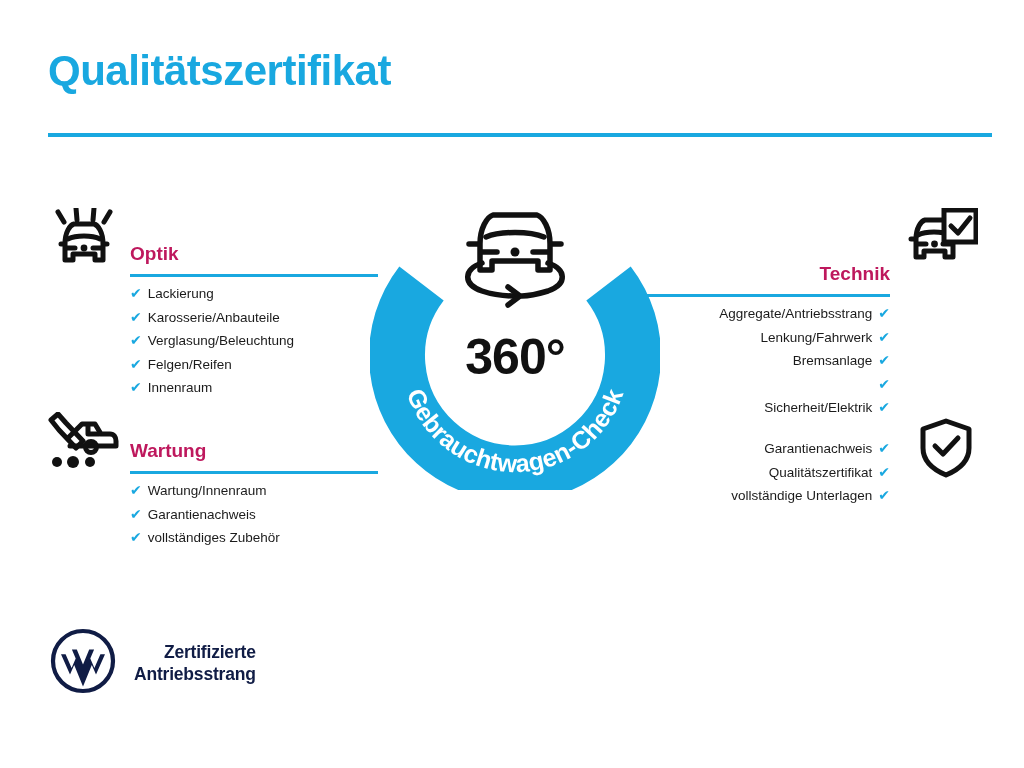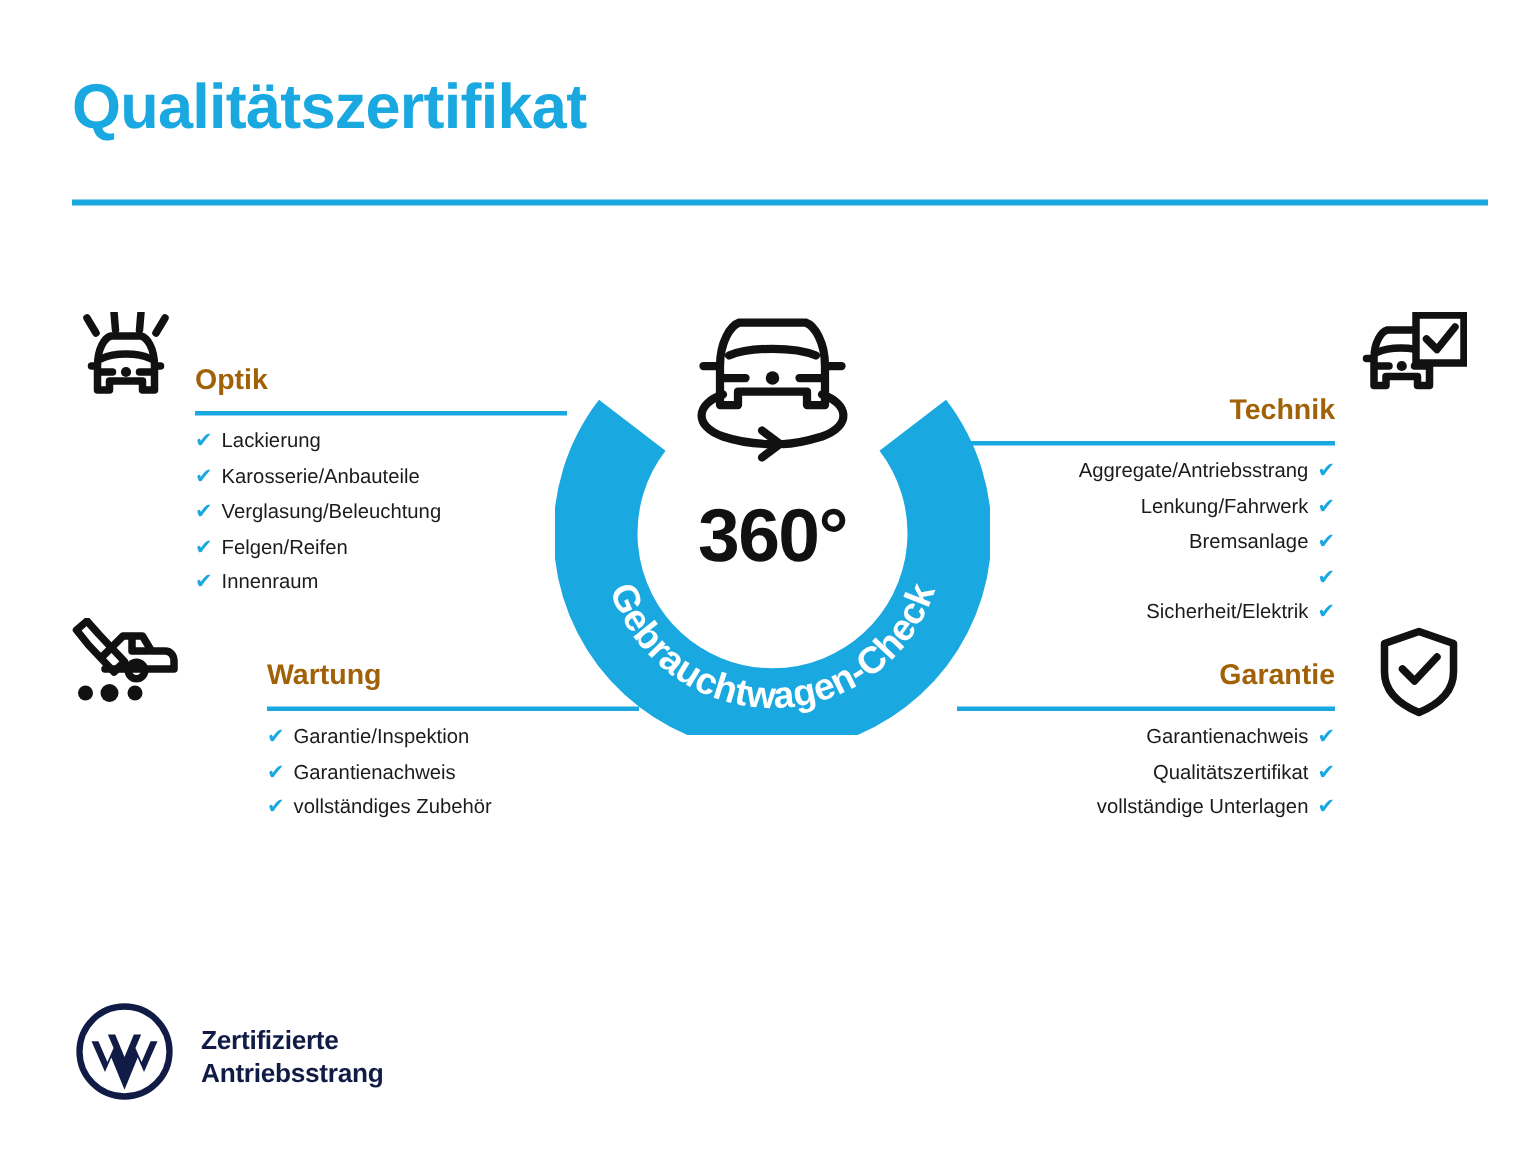--- a/index.html
+++ b/index.html
@@ -40,21 +40,21 @@
   .block {
     position: absolute;
   }
   .block-head {
     position: relative;
     height: 42px;
   }
   .block-title {
     font-size: 19px;
     font-weight: bold;
-    color: #a16207;
+    color: #be185d;
     line-height: 28px;
     white-space: nowrap;
   }
   .block-underline {
     position: absolute;
     left: 0;
     bottom: 5px;
     height: 3px;
     width: 100%;
     background: #19a8e0;
@@ -83,21 +83,21 @@
   .left .block-list li { justify-content: flex-start; }
   .left .chk { margin-right: 6px; }
 
   
   .right .block-head { text-align: right; }
   .right .block-list li { justify-content: flex-end; }
   .right .chk { margin-left: 6px; }
 
   
   #blk-optik    { left: 130px; top: 240px; width: 248px; }
-  #blk-wartung  { left: 130px; top: 437px; width: 248px; margin-left: 48px; }
+  #blk-wartung  { left: 130px; top: 437px; width: 248px; }
   #blk-technik  { left: 638px; top: 240px; width: 252px; margin-top: 20px; }
   #blk-garantie { left: 638px; top: 437px; width: 252px; }
 
   
   .sec-icon { position: absolute; }
   #icon-optik    { left: 46px;  top: 208px; }
   #icon-wartung  { left: 46px;  top: 412px; }
   #icon-technik  { left: 908px; top: 208px; }
   #icon-garantie { left: 918px; top: 418px; }
 
@@ -126,23 +126,24 @@
     font-weight: bold;
     color: #111111;
     letter-spacing: -1px;
     transform: translateY(13px);
   }
 
   
   #vw-lockup {
     position: absolute;
     left: 50px;
-    top: 668px;
+    top: 628px;
     display: flex;
     align-items: center;
+    text-align: right;
   }
   #vw-wordmark {
     margin-left: 18px;
     color: #101c45;
     font-size: 17.5px;
     font-weight: bold;
     line-height: 22px;
     letter-spacing: -0.2px;
   }
 </style>
@@ -235,21 +236,21 @@
 </div>
 
 <div class="block left" id="blk-wartung">
   <div class="block-head">
     <div class="block-title">Wartung</div>
     <div class="block-underline"></div>
   </div>
   <ul class="block-list">
     <li>
         <span class="chk">✔</span>
-        <span>Garantie/Inspektion</span>
+        <span>Wartung/Innenraum</span>
       </li>
     <li>
         <span class="chk">✔</span>
         <span>Garantienachweis</span>
       </li>
     <li>
         <span class="chk">✔</span>
         <span>vollständiges Zubehör</span>
       </li>
   </ul>
@@ -277,24 +278,20 @@
         <span class="chk">✔</span>
       </li>
     <li>
         <span>Sicherheit/Elektrik</span>
         <span class="chk">✔</span>
       </li>
   </ul>
 </div>
 
 <div class="block right" id="blk-garantie">
-  <div class="block-head">
-    <div class="block-title">Garantie</div>
-    <div class="block-underline"></div>
-  </div>
   <ul class="block-list">
     <li>
         <span>Garantienachweis</span>
         <span class="chk">✔</span>
       </li>
     <li>
         <span>Qualitätszertifikat</span>
         <span class="chk">✔</span>
       </li>
     <li>

